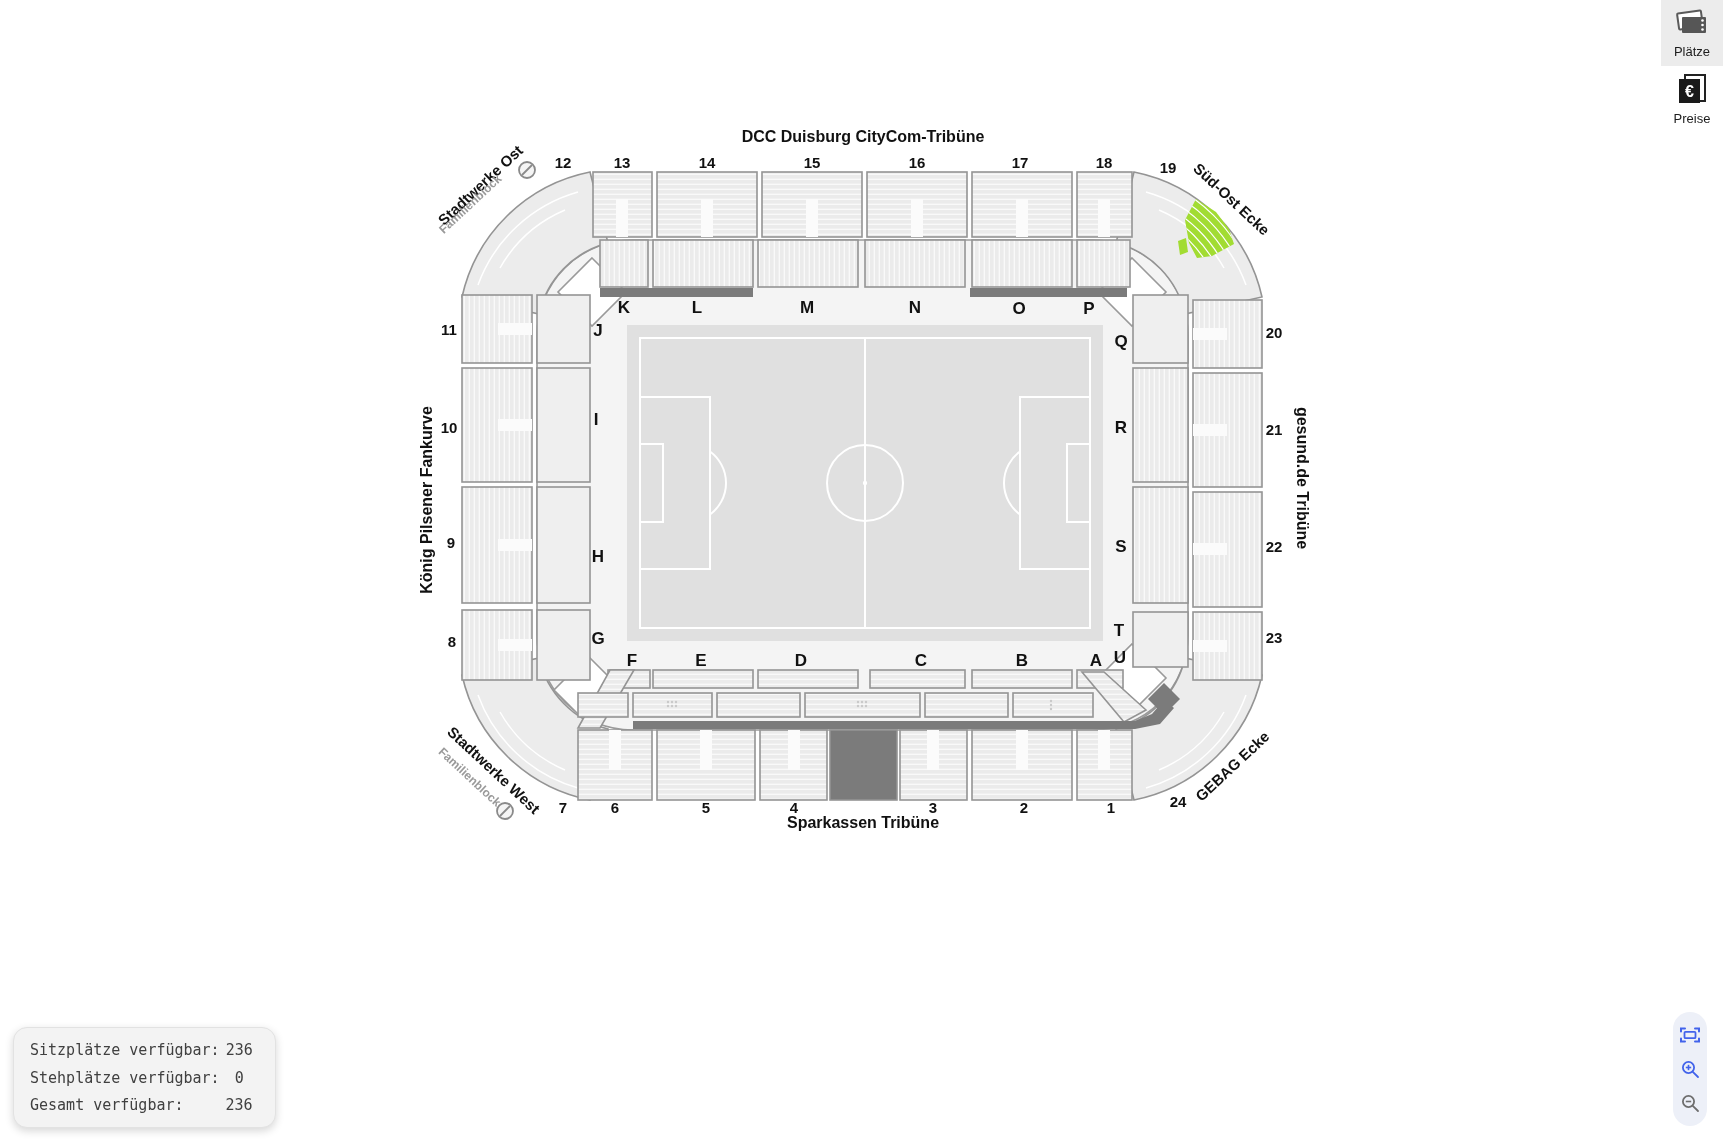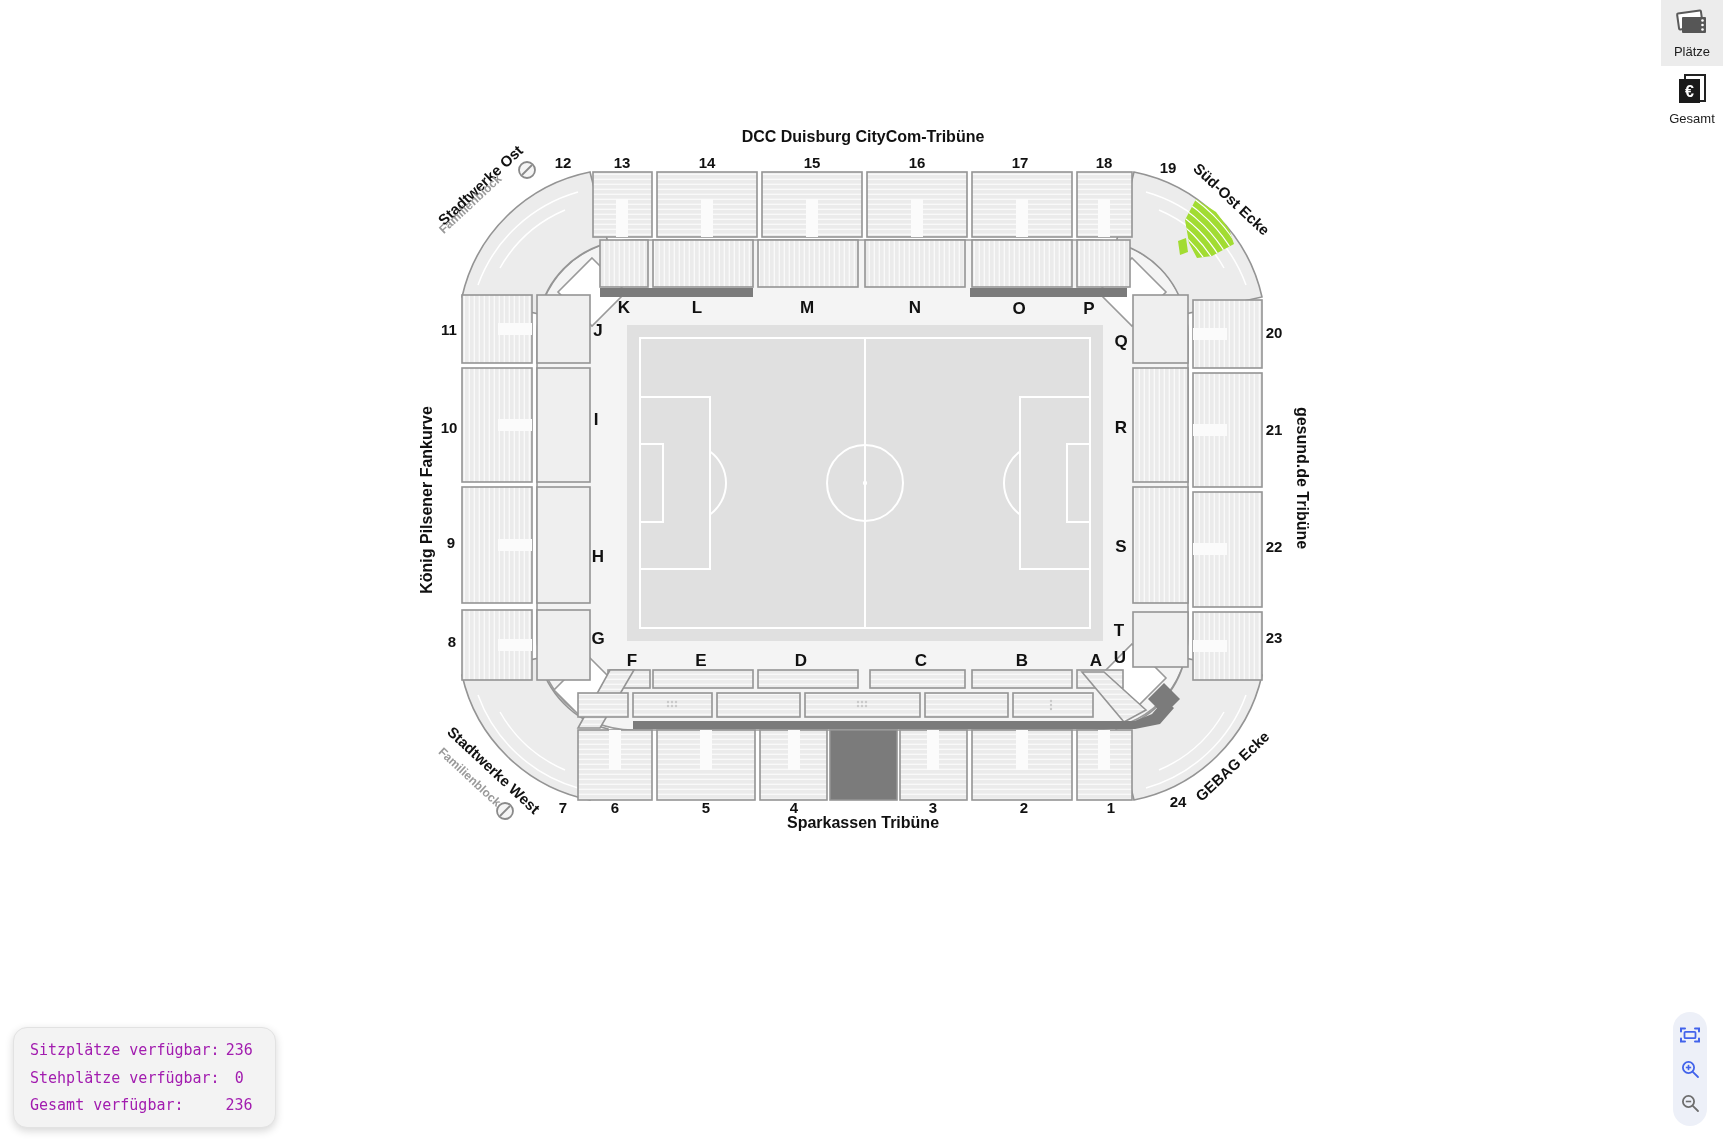--- a/index.html
+++ b/index.html
@@ -11,21 +11,21 @@
             flex-direction:column;align-items:center;justify-content:center;
             gap:3px;font-size:13px;color:#1c1c1c;cursor:pointer;user-select:none}
   #btn-places{top:0;background:#ececec}
   #btn-prices{top:66px;background:#fff}
 
   
   .avail-box{position:absolute;left:13px;top:1027px;width:229px;height:73px;
              background:#f3f3f3;border:1px solid #e2e2e2;border-radius:14px;
              box-shadow:0 3px 8px rgba(0,0,0,.16);padding:13px 16px;
              font-family:"DejaVu Sans Mono","Liberation Mono",monospace;
-             font-size:15px;color:#a21caf;display:flex;flex-direction:column;
+             font-size:15px;color:#404040;display:flex;flex-direction:column;
              justify-content:space-between}
   .avail-row{display:flex;justify-content:space-between;white-space:pre}
   .avail-row .val{width:40px;text-align:center}
 
   
   .zoom-pill{position:absolute;left:1673px;top:1012px;width:34px;height:114px;
              border-radius:17px;background:#edf0f8;display:flex;flex-direction:column;
              align-items:center;justify-content:space-around;padding:6px 0;box-sizing:border-box}
   .zbtn{width:26px;height:26px;display:flex;align-items:center;justify-content:center;cursor:pointer}
 
@@ -324,21 +324,21 @@
 </div>
 
 <div class="side-btn" id="btn-prices">
   <span>
     <svg width="34" height="32" viewBox="0 0 34 32">
       <rect x="10" y="2" width="20" height="26" fill="#fff" stroke="#222" stroke-width="2"></rect>
       <rect x="4" y="6" width="21" height="24" fill="#1a1a1a"></rect>
       <text x="14.5" y="24" text-anchor="middle" style="font:bold 16px 'Liberation Sans',sans-serif" fill="#fff">€</text>
     </svg>
   </span>
-  <span>Gesamt</span>
+  <span>Preise</span>
 </div>
 
 <div class="avail-box">
   <div class="avail-row">
     <span>Sitzplätze verfügbar:</span>
     <span class="val">236</span>
   </div>
   <div class="avail-row">
     <span>Stehplätze verfügbar:</span>
     <span class="val">0</span>

